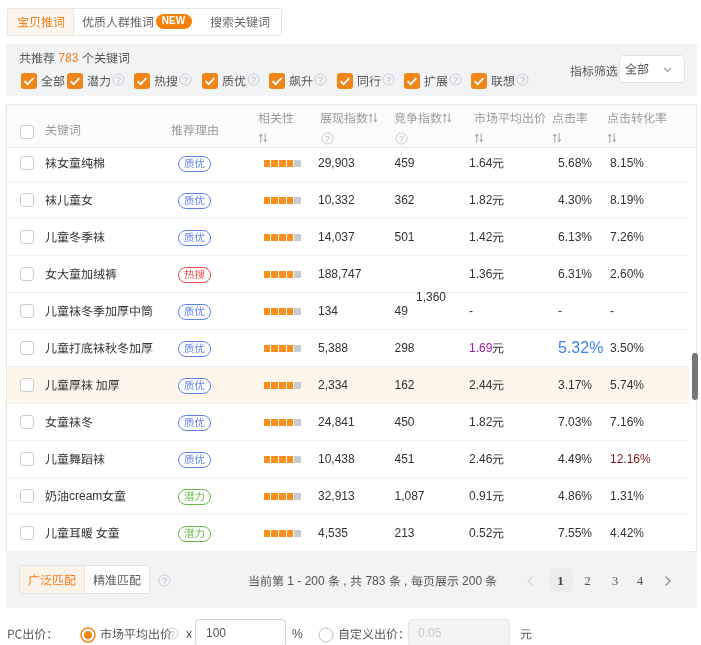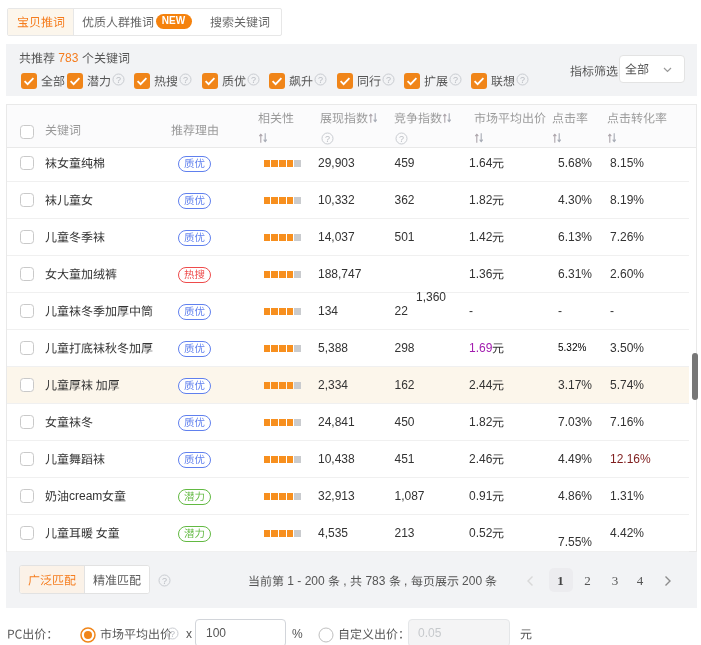--- a/index.html
+++ b/index.html
@@ -539,21 +539,21 @@
   </div>
 <div style="position:absolute;left:263.5px;top:308.2px;width:6.8px;height:6.6px;background:#F78F1E"></div>
 <div style="position:absolute;left:271.2px;top:308.2px;width:6.8px;height:6.6px;background:#F78F1E"></div>
 <div style="position:absolute;left:278.9px;top:308.2px;width:6.8px;height:6.6px;background:#F78F1E"></div>
 <div style="position:absolute;left:286.6px;top:308.2px;width:6.8px;height:6.6px;background:#F78F1E"></div>
 <div style="position:absolute;left:294.3px;top:308.2px;width:6.8px;height:6.6px;background:#C9CBCE"></div>
 <div style="position:absolute;left:318px;top:303.4px;height:16px;display:flex;align-items:center;">
     <span style="font-size:12px;line-height:14px;color:#333333;white-space:pre;">134</span>
   </div>
 <div style="position:absolute;left:394.5px;top:303.4px;height:16px;display:flex;align-items:center;">
-    <span style="font-size:12px;line-height:14px;color:#333333;white-space:pre;">22</span>
+    <span style="font-size:12px;line-height:14px;color:#333333;white-space:pre;">49</span>
   </div>
 <div style="position:absolute;left:469px;top:303.4px;height:16px;display:flex;align-items:center;">
     <span style="font-size:12px;line-height:14px;color:#333333;white-space:pre;">-</span>
   </div>
 <div style="position:absolute;left:558px;top:303.4px;height:16px;display:flex;align-items:center;">
     <span style="font-size:12px;line-height:14px;color:#333333;white-space:pre;">-</span>
   </div>
 <div style="position:absolute;left:610px;top:303.4px;height:16px;display:flex;align-items:center;">
     <span style="font-size:12px;line-height:14px;color:#333333;white-space:pre;">-</span>
   </div>
@@ -595,21 +595,21 @@
   </div>
 <div style="position:absolute;left:469px;top:340.4px;height:16px;display:flex;align-items:center;">
     <span style="font-size:12px;line-height:14px;color:#a21caf;white-space:pre;">1.69</span>
     <svg style="width:12.0px;height:12px;flex:none;" viewBox="0 0 1000 1000" fill="#333333">
       <g transform="translate(0,880) scale(1,-1)">
         <use href="#u5143" x="0"></use>
       </g>
     </svg>
   </div>
 <div style="position:absolute;left:558px;top:340.4px;height:16px;display:flex;align-items:center;">
-    <span style="font-size:10px;line-height:14px;color:#000000;white-space:pre;">5.32%</span>
+    <span style="font-size:16px;line-height:14px;color:#3b82f6;white-space:pre;">5.32%</span>
   </div>
 <div style="position:absolute;left:610px;top:340.4px;height:16px;display:flex;align-items:center;">
     <span style="font-size:12px;line-height:14px;color:#333333;white-space:pre;">3.50%</span>
   </div>
 <div style="position:absolute;left:7px;top:367px;width:682px;height:37px;background:#FCF6EB"></div>
 <div style="position:absolute;left:7px;top:403px;width:682px;height:1px;background:#F0F0F0"></div>
 <div style="position:absolute;left:20px;top:377.5px;width:14px;height:14px;background:#fff;border:1.2px solid #C9C9C9;border-radius:3.5px"></div>
 <div style="position:absolute;left:45px;top:377.4px;height:16px;display:flex;align-items:center;">
     <svg style="width:74.7px;height:12px;flex:none;" viewBox="0 0 6224 1000" fill="#333333">
       <g transform="translate(0,880) scale(1,-1)">
@@ -830,21 +830,21 @@
     <span style="font-size:12px;line-height:14px;color:#333333;white-space:pre;">213</span>
   </div>
 <div style="position:absolute;left:469px;top:525.4px;height:16px;display:flex;align-items:center;">
     <span style="font-size:12px;line-height:14px;color:#333333;white-space:pre;">0.52</span>
     <svg style="width:12.0px;height:12px;flex:none;" viewBox="0 0 1000 1000" fill="#333333">
       <g transform="translate(0,880) scale(1,-1)">
         <use href="#u5143" x="0"></use>
       </g>
     </svg>
   </div>
-<div style="position:absolute;left:558px;top:525.4px;height:16px;display:flex;align-items:center;margin-top:9px;">
+<div style="position:absolute;left:558px;top:525.4px;height:16px;display:flex;align-items:center;">
     <span style="font-size:12px;line-height:14px;color:#333333;white-space:pre;">7.55%</span>
   </div>
 <div style="position:absolute;left:610px;top:525.4px;height:16px;display:flex;align-items:center;">
     <span style="font-size:12px;line-height:14px;color:#333333;white-space:pre;">4.42%</span>
   </div>
 <div style="position:absolute;left:692px;top:353px;width:6px;height:47px;background:#777;border-radius:3px"></div>
 <div style="position:absolute;left:6px;top:552px;width:691px;height:56px;background:#F2F3F5"></div>
 <div style="position:absolute;left:19px;top:565px;width:131px;height:29px;background:#fff;border:1px solid #E2E2E2;border-radius:3px;overflow:hidden;display:flex">
     <div style="width:65px;height:27px;background:#FBF2E8;border-right:1px solid #E2E2E2;display:flex;align-items:center;justify-content:center">
       <svg style="width:48.0px;height:12px;flex:none;" viewBox="0 0 4000 1000" fill="#F57C1D">

